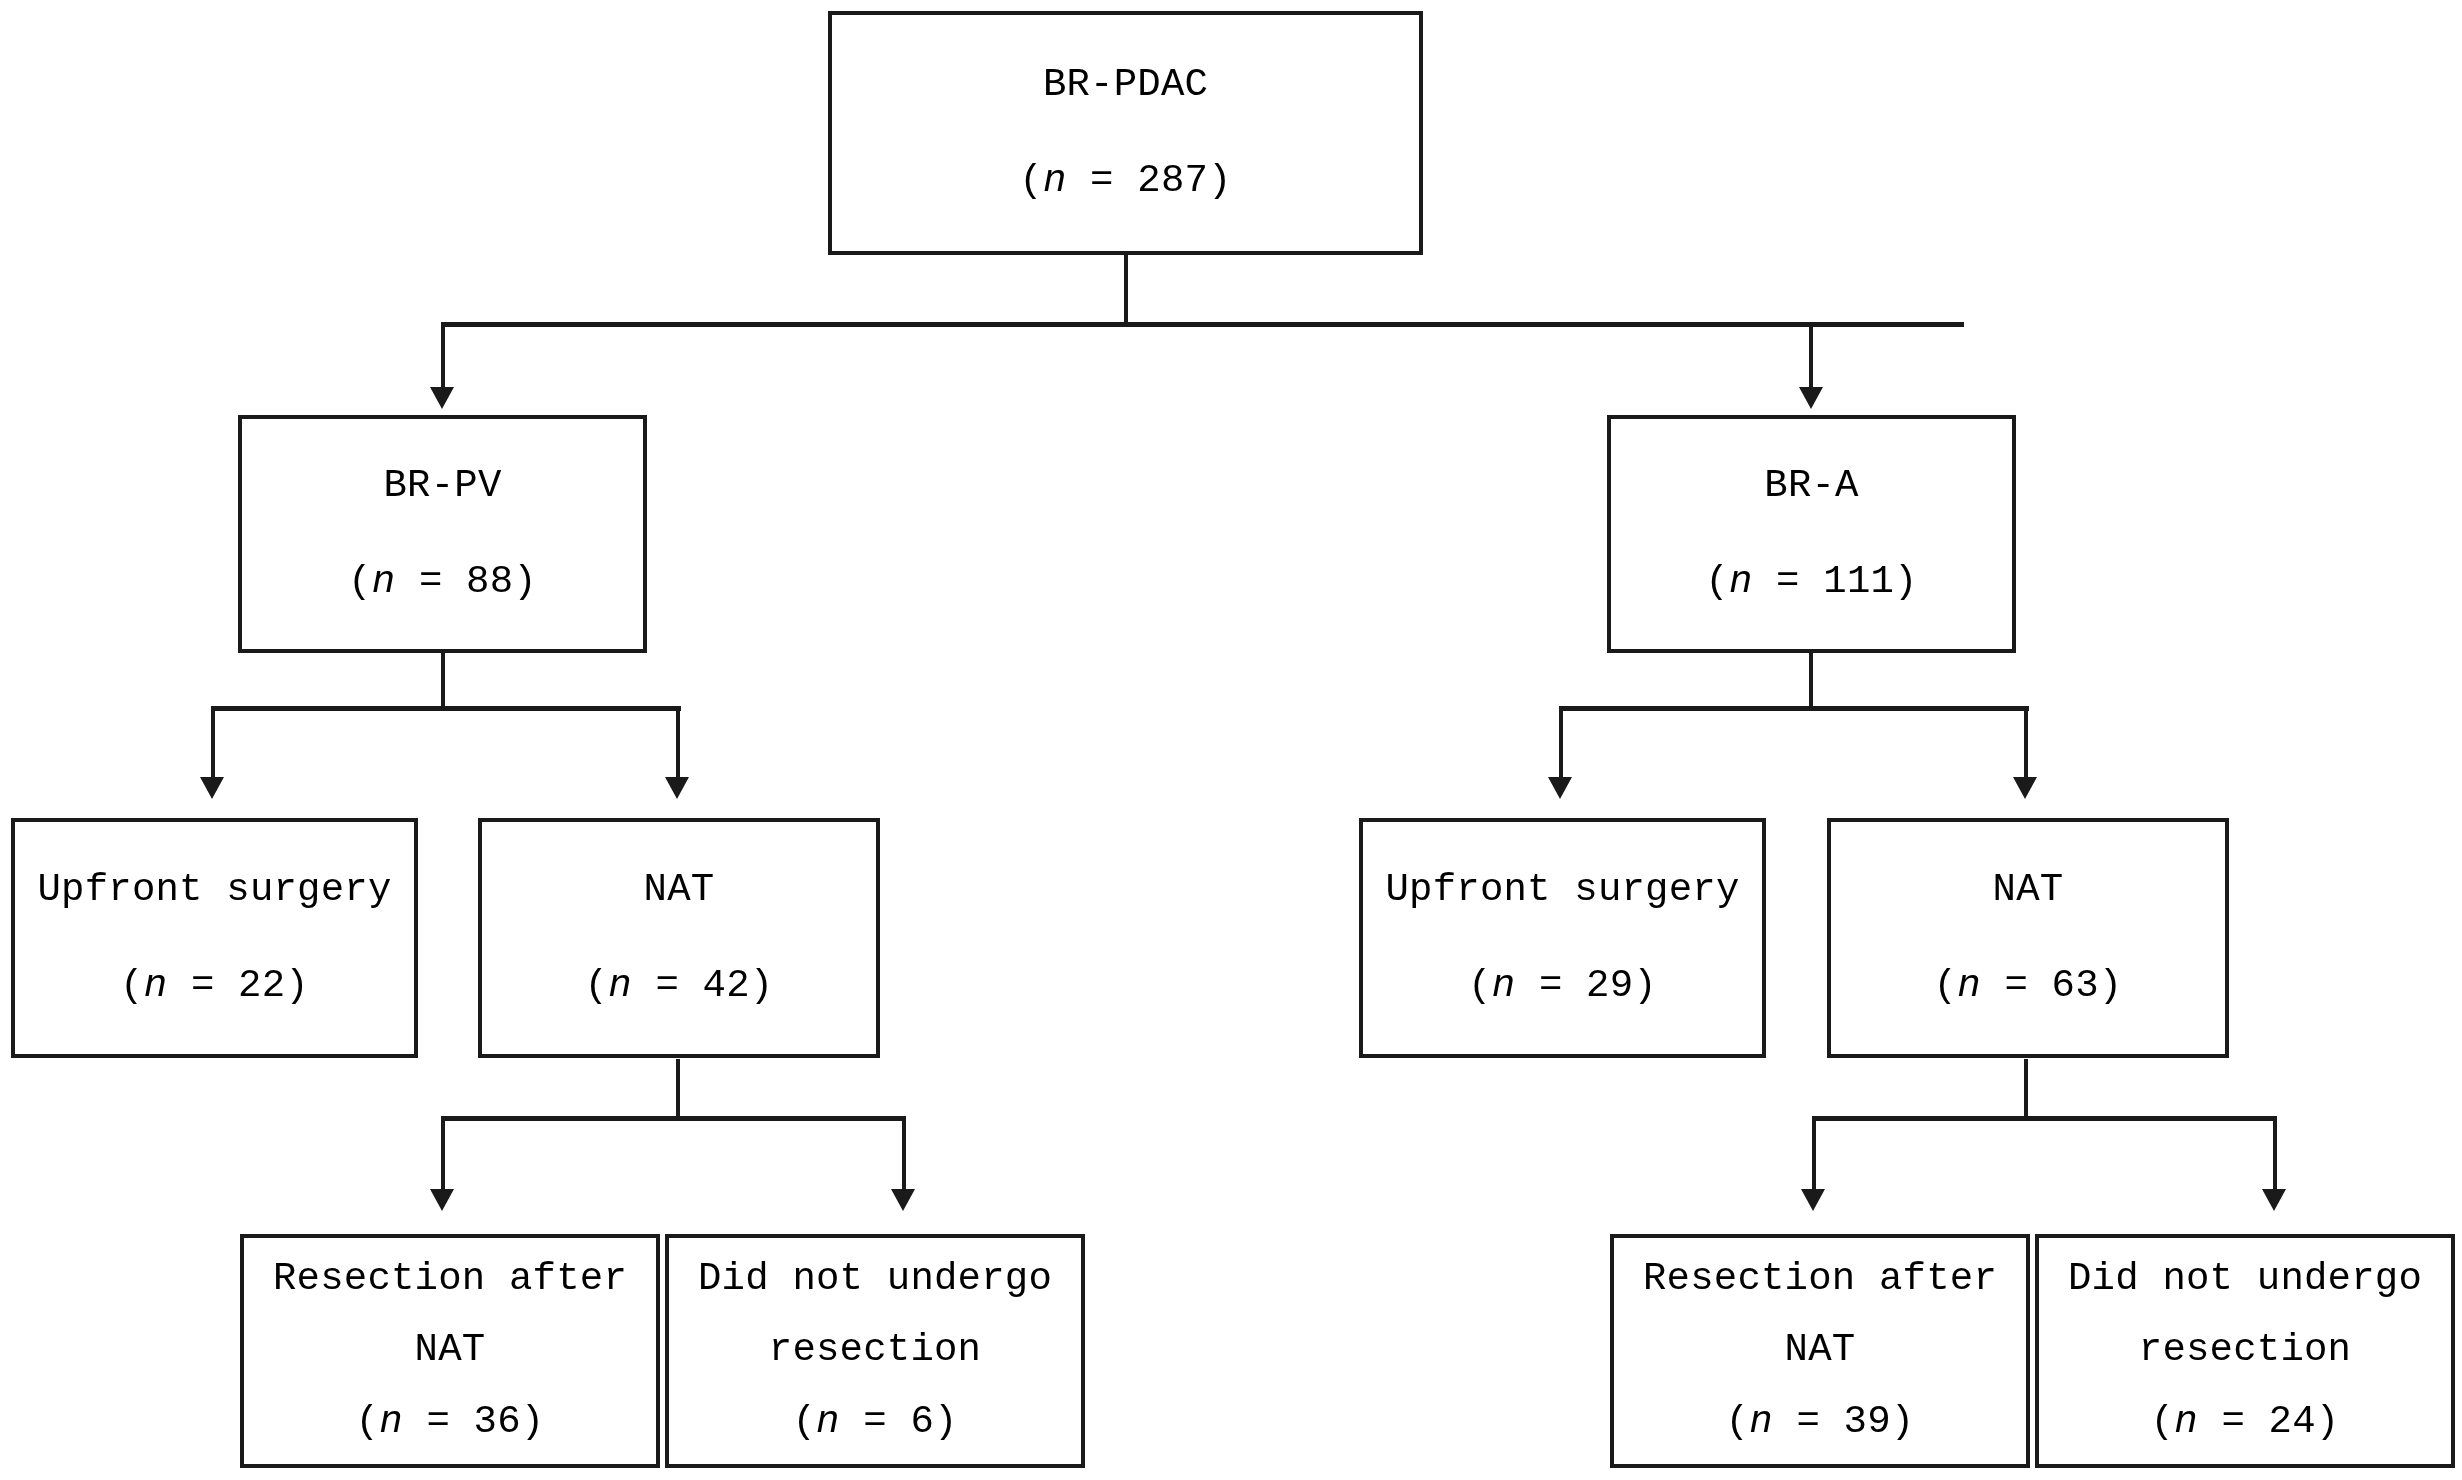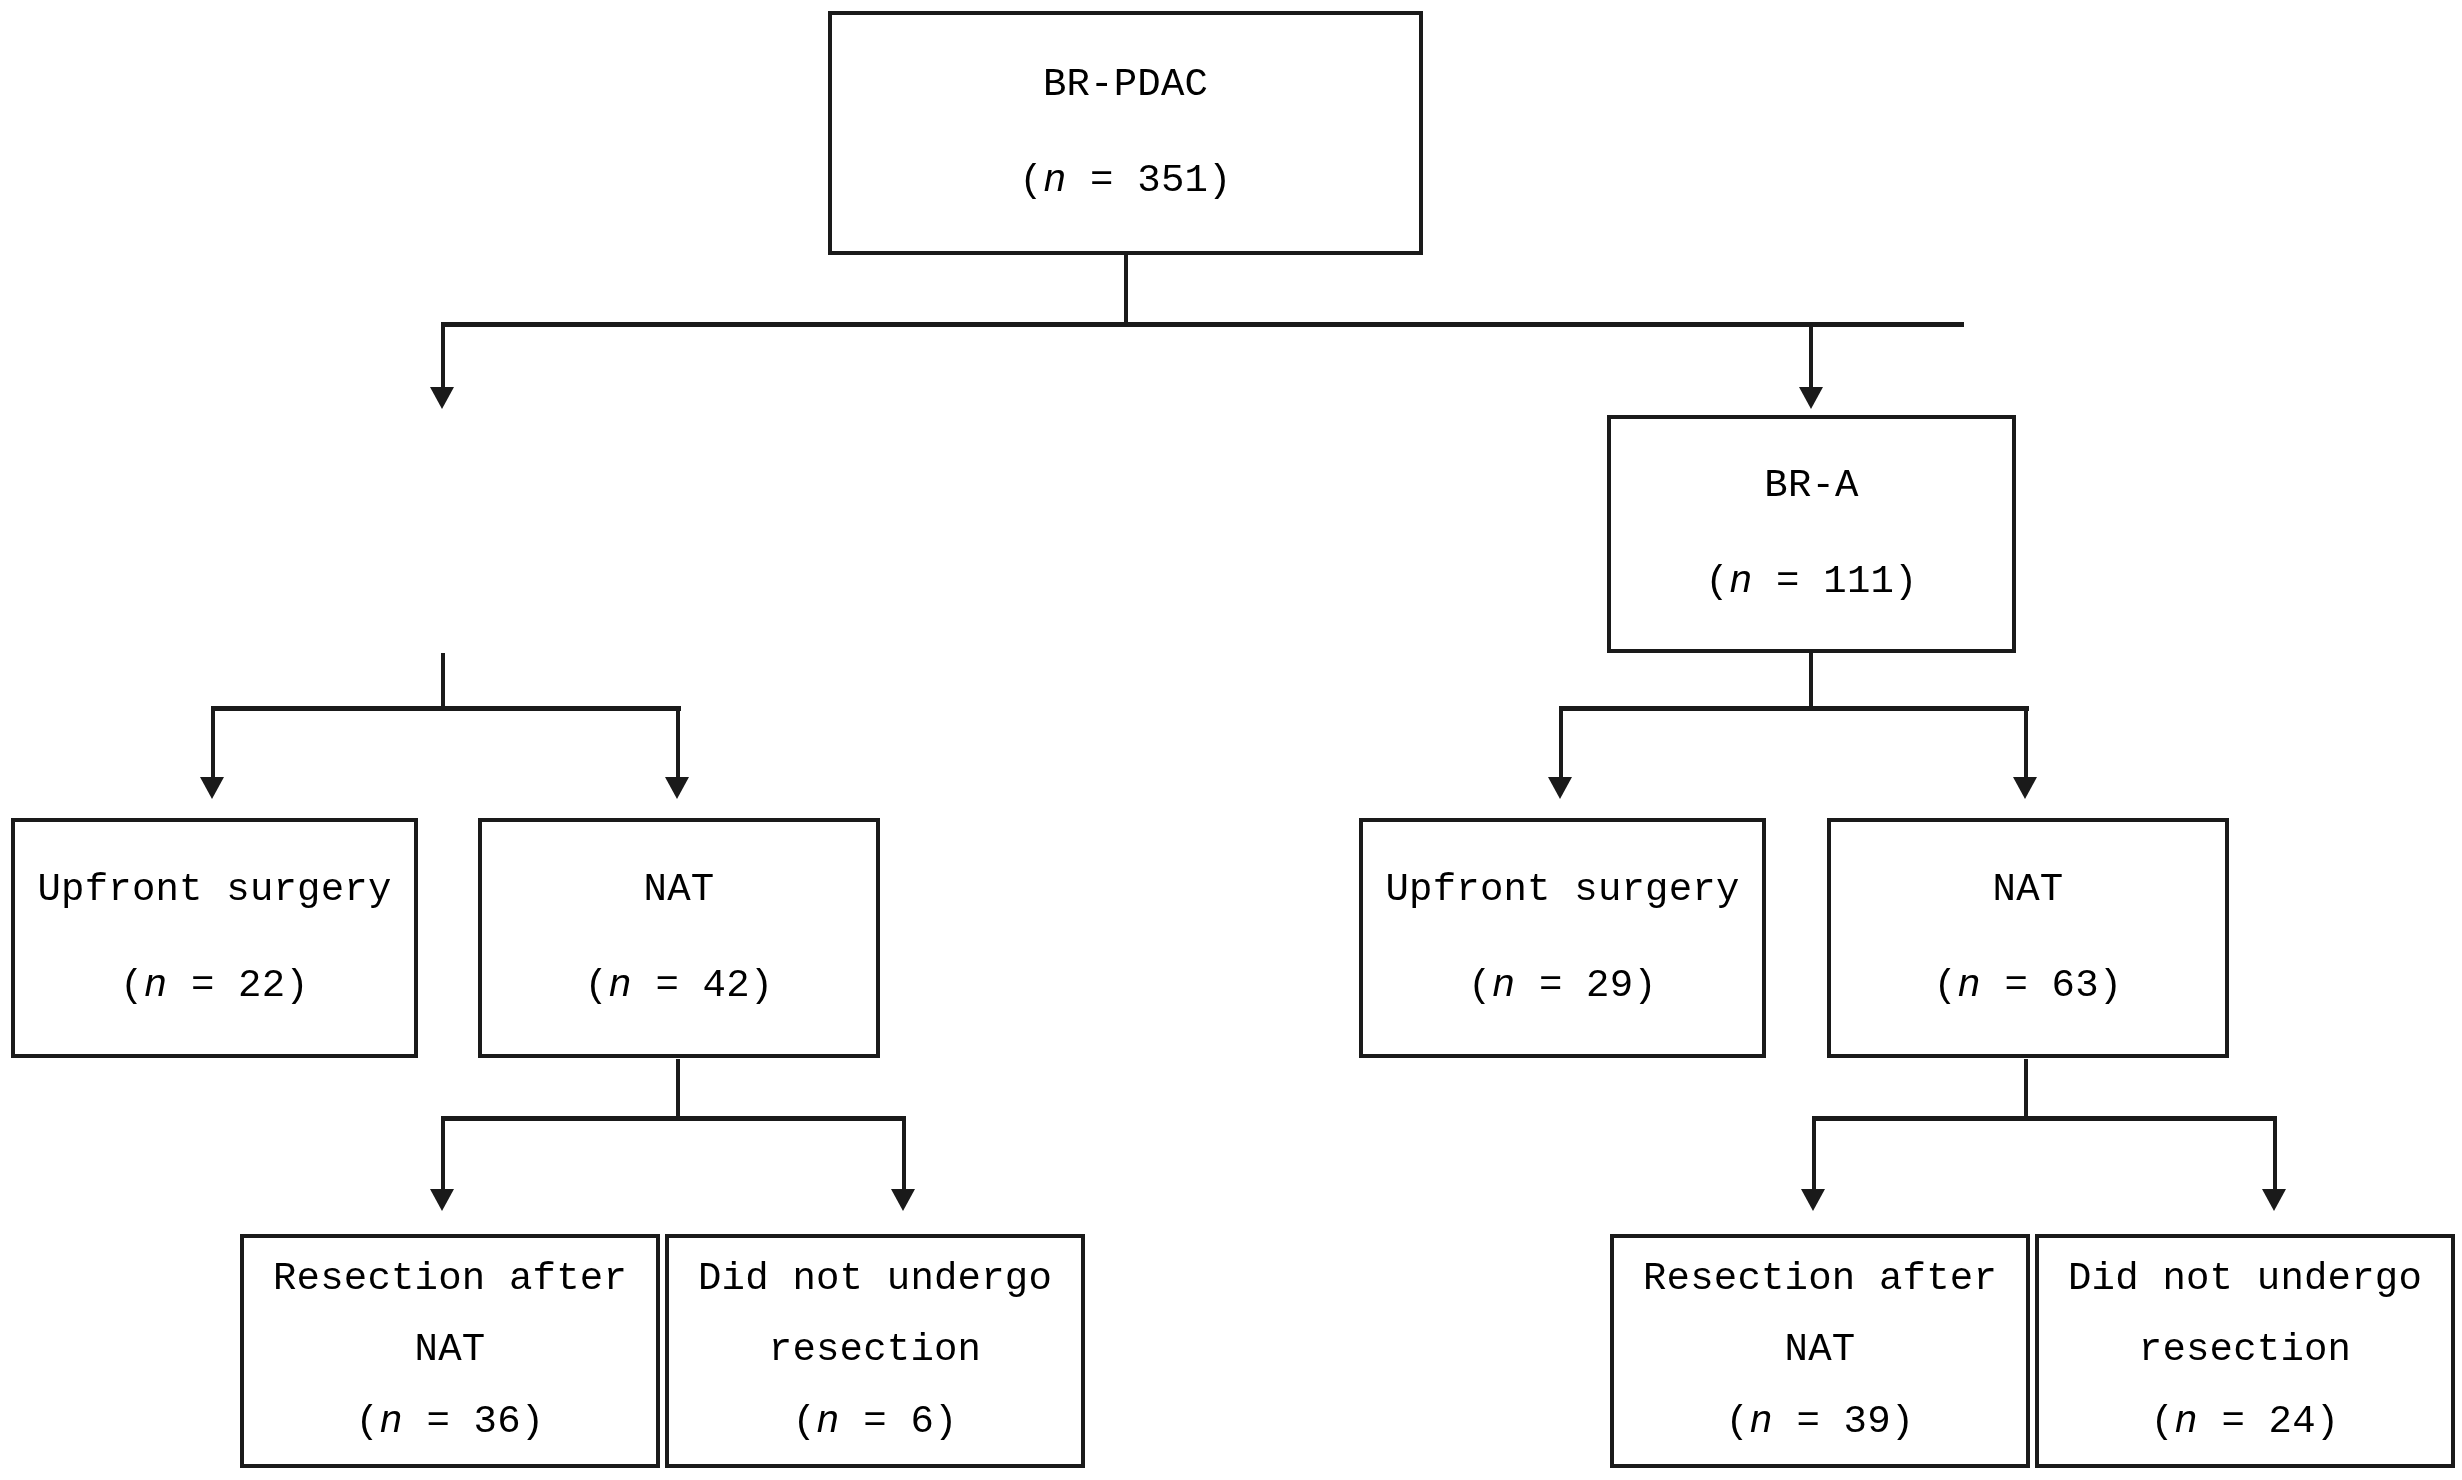--- a/index.html
+++ b/index.html
@@ -68,30 +68,34 @@
     border-top: 22.5px solid #1a1a1a;
   }
 </style>
 </head>
 <body>
 
 <div id="canvas">
 
   <div class="node two-line" style="left:828px; top:11px; width:595px; height:244px;">
     <span class="line line-title">BR-PDAC</span>
-    <span class="line line-count">(<em>n</em> = <span>351</span>)</span>
+    <span class="line line-count">(<em>n</em> = <span>287</span>)</span>
   </div>
 
   <div class="vline" style="left:1124px; top:255px; height:71px;"></div>
   <div class="hline" style="left:443px; top:322px; width:1521px;"></div>
   <div class="vline" style="left:441px; top:322px; height:67px;"></div>
   <div class="arrow" style="left:430px; top:387px;"></div>
   <div class="vline" style="left:1809px; top:322px; height:67px;"></div>
   <div class="arrow" style="left:1799px; top:387px;"></div>
 
+  <div class="node two-line" style="left:238px; top:415px; width:409px; height:238px;">
+    <span class="line line-title">BR-PV</span>
+    <span class="line line-count">(<em>n</em> = <span>88</span>)</span>
+  </div>
 
   <div class="node two-line" style="left:1607px; top:415px; width:409px; height:238px;">
     <span class="line line-title">BR-A</span>
     <span class="line line-count">(<em>n</em> = <span>111</span>)</span>
   </div>
 
   <div class="vline" style="left:441px; top:653px; height:56px;"></div>
   <div class="hline" style="left:213px; top:706px; width:468px;"></div>
   <div class="vline" style="left:211px; top:706px; height:73px;"></div>
   <div class="arrow" style="left:200px; top:777px;"></div>

